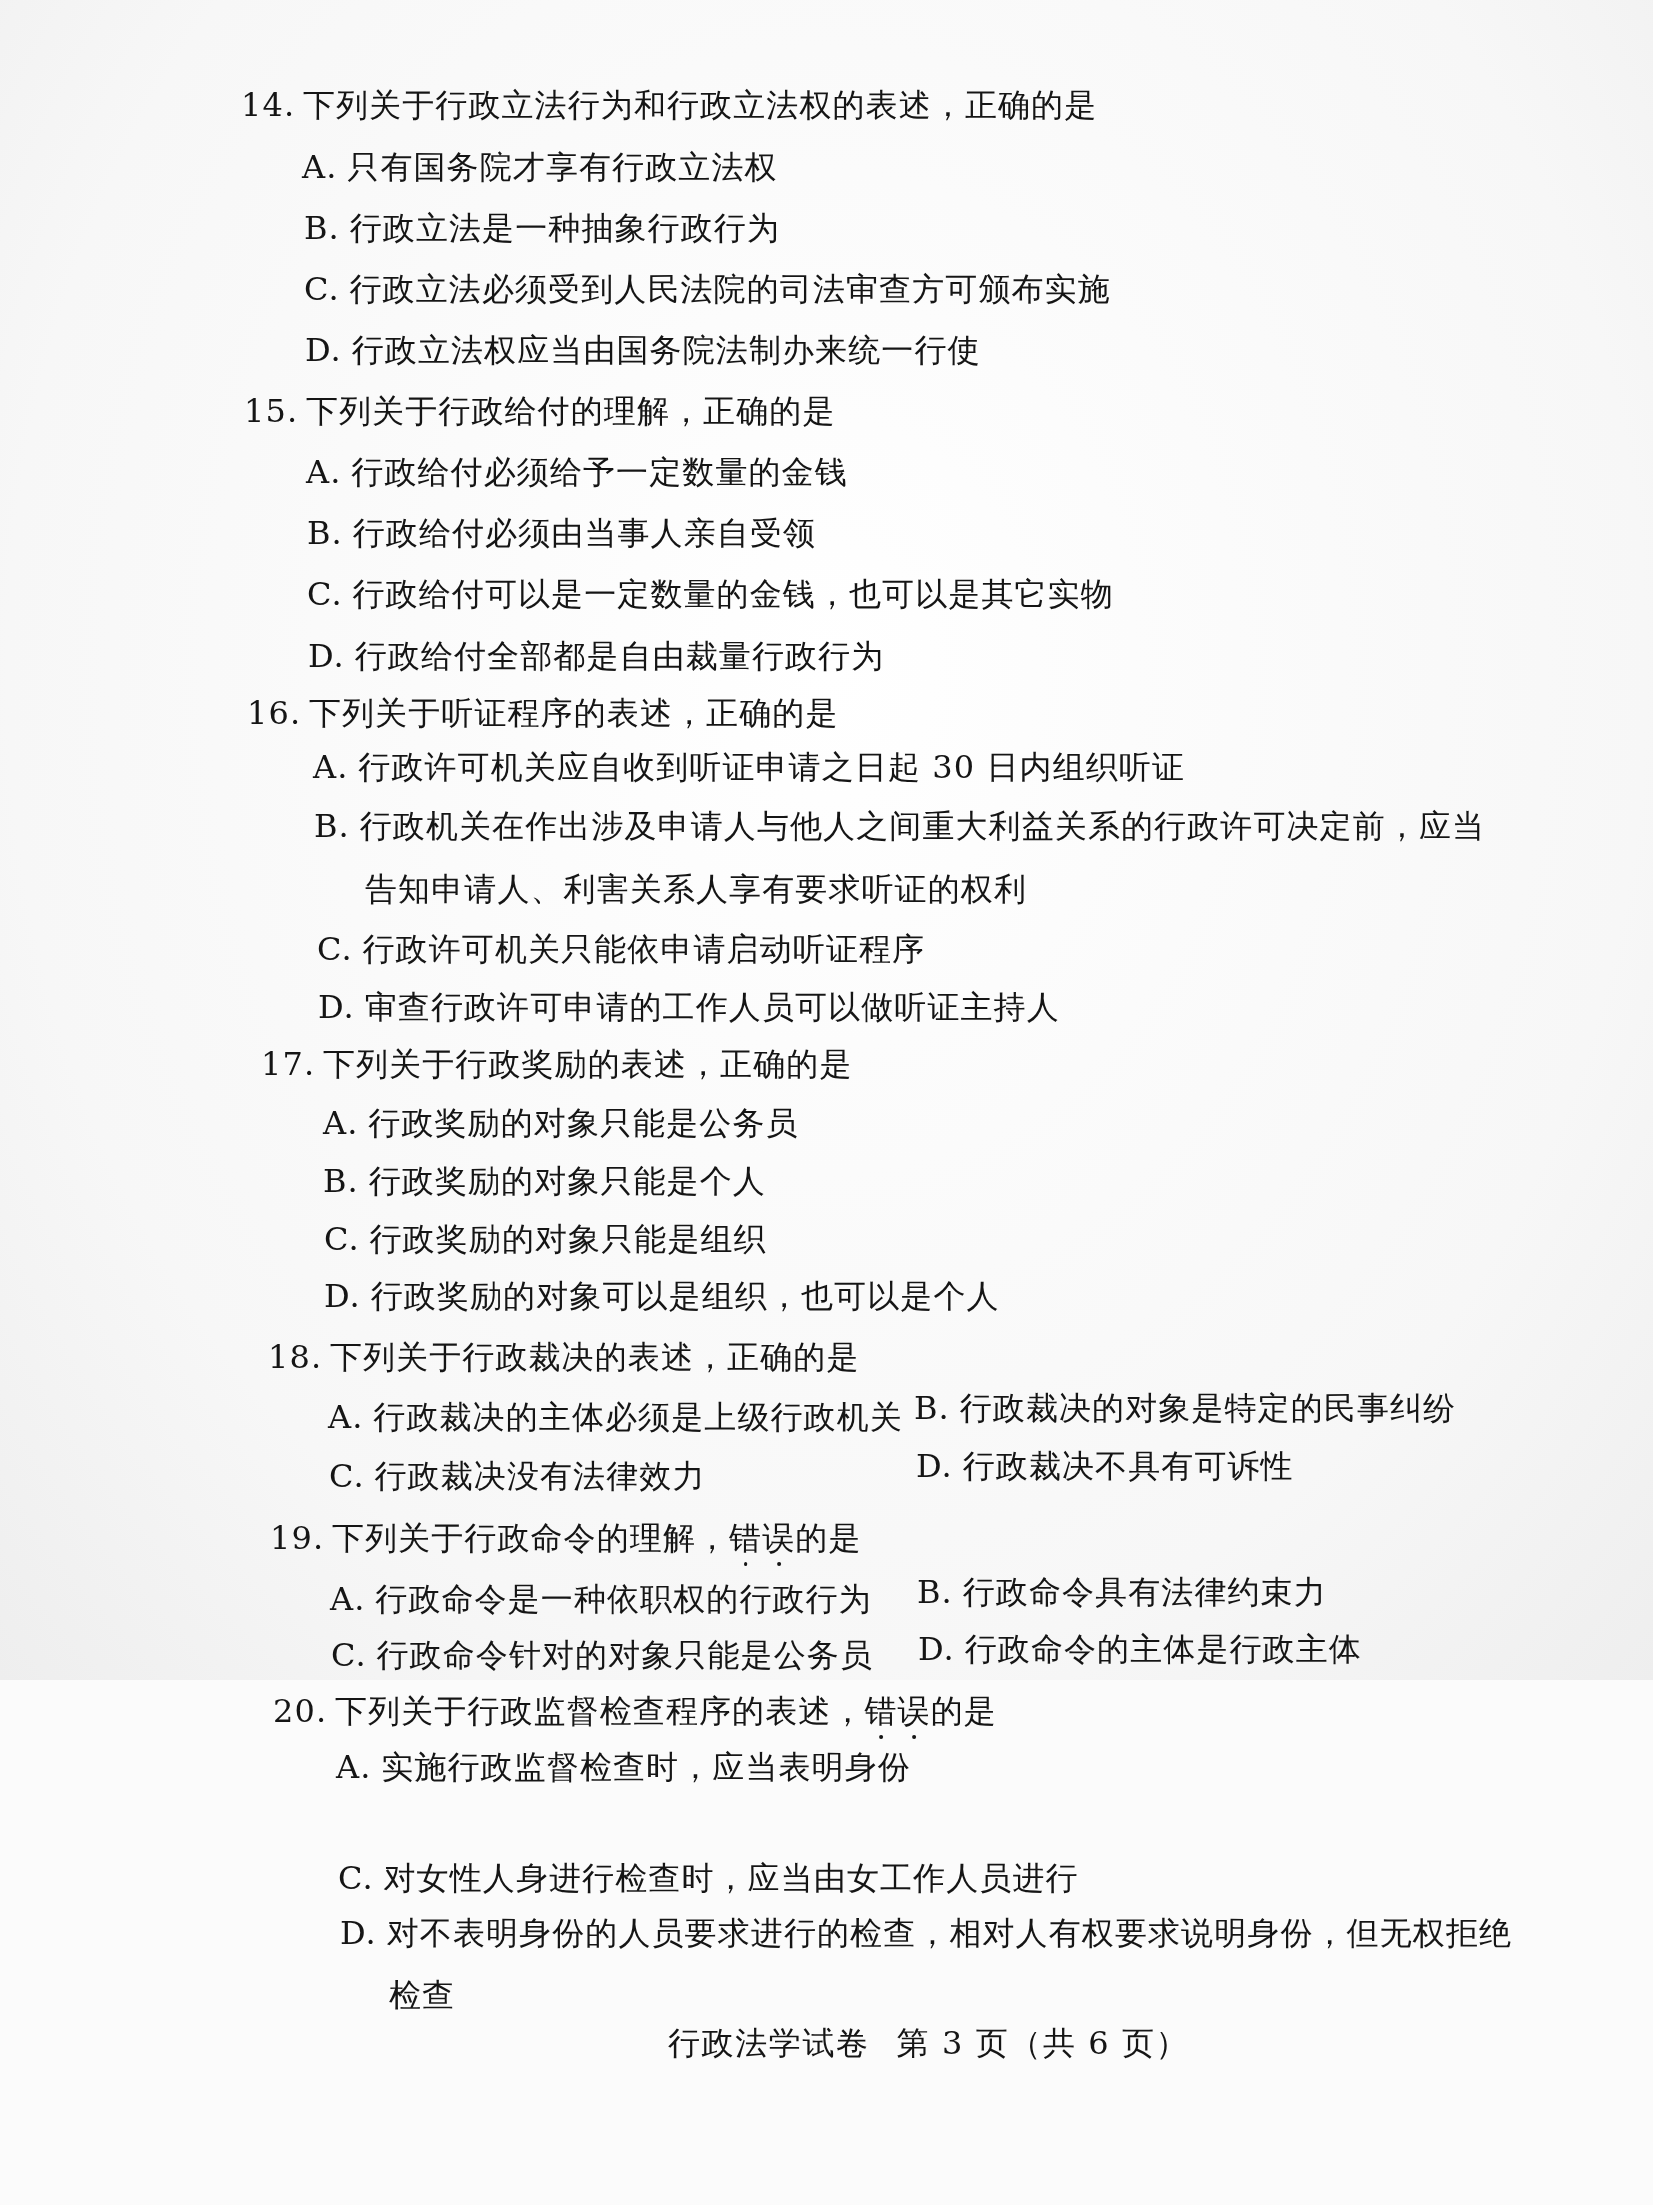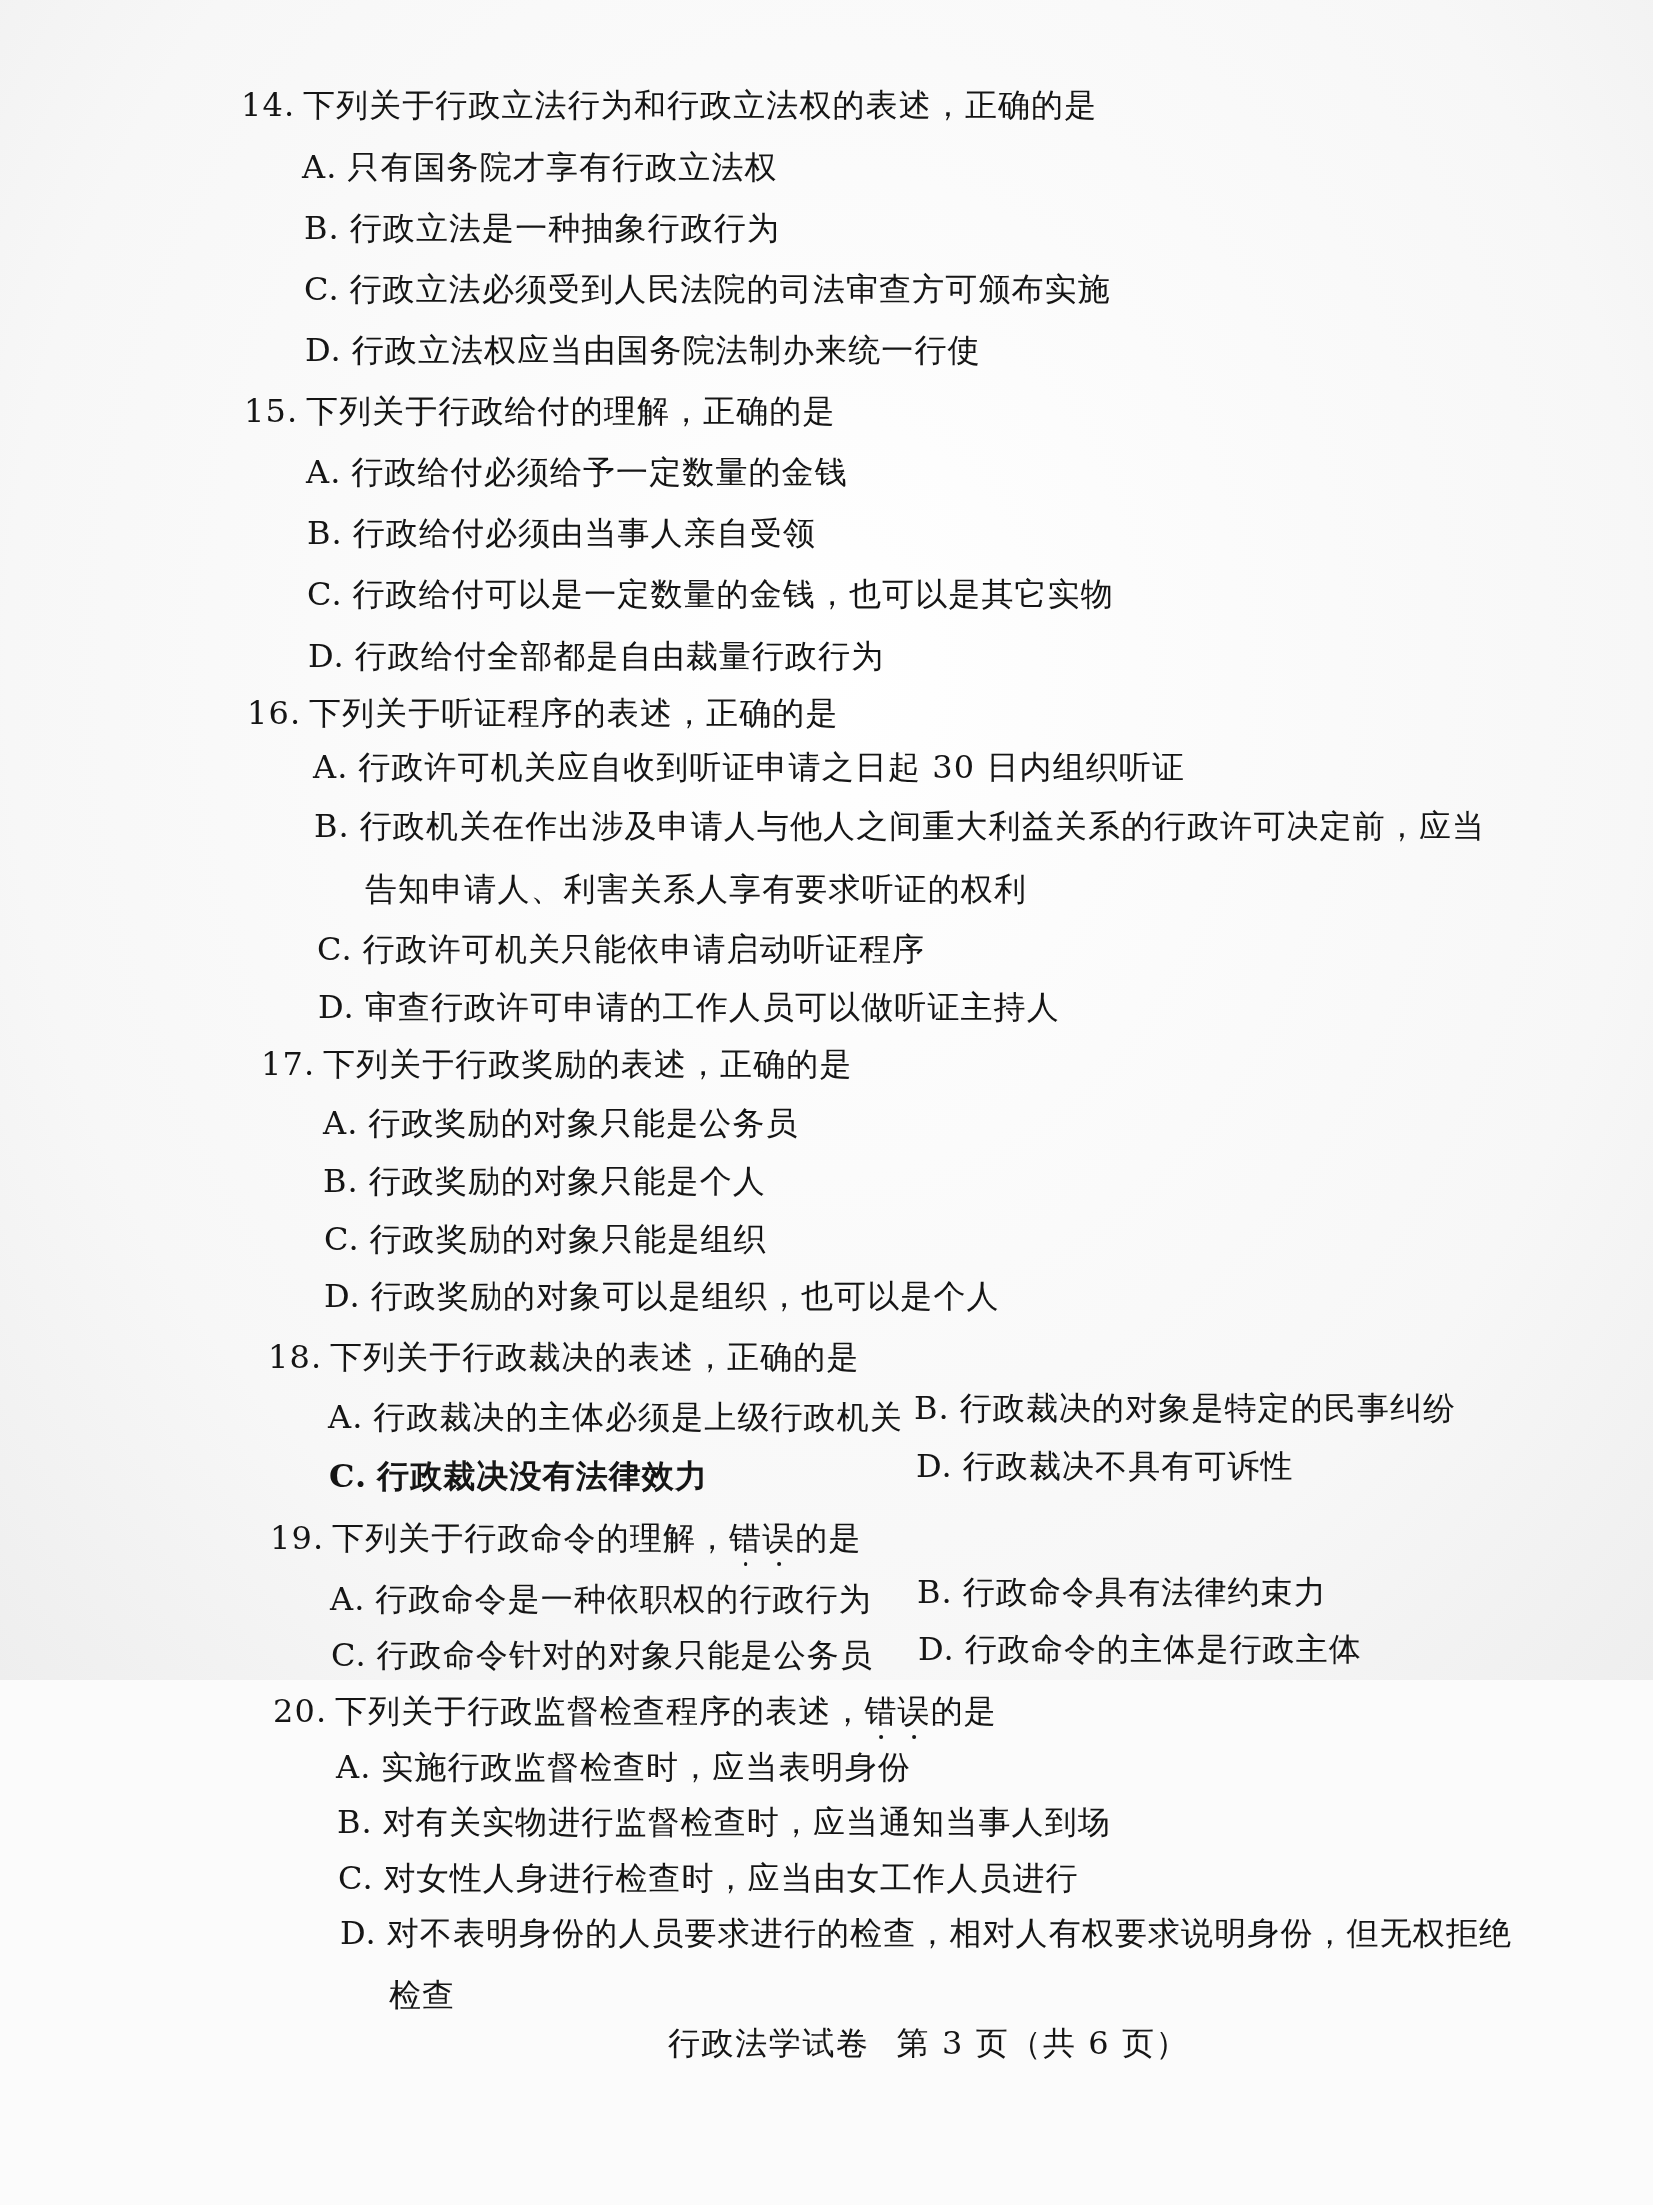--- a/index.html
+++ b/index.html
@@ -106,21 +106,21 @@
 
   <div class="line" style="left:268px; top:1338px;">
     <span class="qnum">18.</span><span>下列关于行政裁决的表述，正确的是</span>
   </div>
   <div class="line" style="left:328px; top:1398px;">
     <span class="opt-label">A.</span><span>行政裁决的主体必须是上级行政机关</span>
   </div>
   <div class="line" style="left:914px; top:1389px;">
     <span class="opt-label">B.</span><span>行政裁决的对象是特定的民事纠纷</span>
   </div>
-  <div class="line" style="left:329px; top:1457px;font-weight:bold;">
+  <div class="line" style="left:329px; top:1457px;">
     <span class="opt-label">C.</span><span>行政裁决没有法律效力</span>
   </div>
   <div class="line" style="left:916px; top:1447px;">
     <span class="opt-label">D.</span><span>行政裁决不具有可诉性</span>
   </div>
 
   <div class="line" style="left:270px; top:1519px;">
     <span class="qnum">19.</span><span>下列关于行政命令的理解，</span><span class="emph">错</span><span class="emph">误</span><span>的是</span>
   </div>
   <div class="line" style="left:330px; top:1580px;">
@@ -135,23 +135,20 @@
   <div class="line" style="left:918px; top:1630px;">
     <span class="opt-label">D.</span><span>行政命令的主体是行政主体</span>
   </div>
 
   <div class="line" style="left:273px; top:1692px;">
     <span class="qnum">20.</span><span>下列关于行政监督检查程序的表述，</span><span class="emph">错</span><span class="emph">误</span><span>的是</span>
   </div>
   <div class="line" style="left:336px; top:1748px;">
     <span class="opt-label">A.</span><span>实施行政监督检查时，应当表明身份</span>
   </div>
-  <div class="line" style="left:337px; top:1803px;">
-    <span class="opt-label">B.</span><span>对有关实物进行监督检查时，应当通知当事人到场</span>
-  </div>
   <div class="line" style="left:338px; top:1859px;">
     <span class="opt-label">C.</span><span>对女性人身进行检查时，应当由女工作人员进行</span>
   </div>
   <div class="line" style="left:340px; top:1914px;">
     <span class="opt-label">D.</span><span>对不表明身份的人员要求进行的检查，相对人有权要求说明身份，但无权拒绝</span>
   </div>
   <div class="line" style="left:389px; top:1976px;">
     <span>检查</span>
   </div>
 

